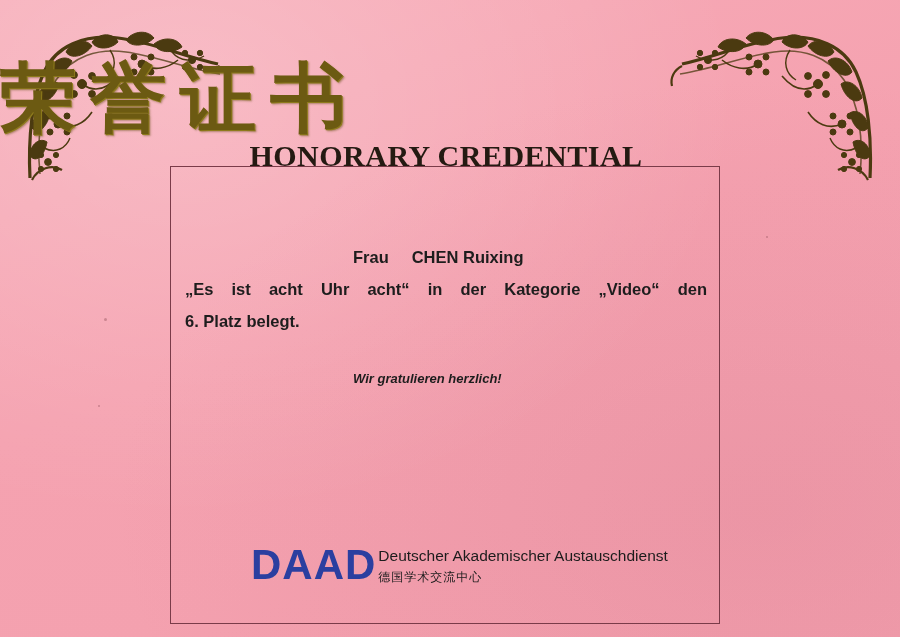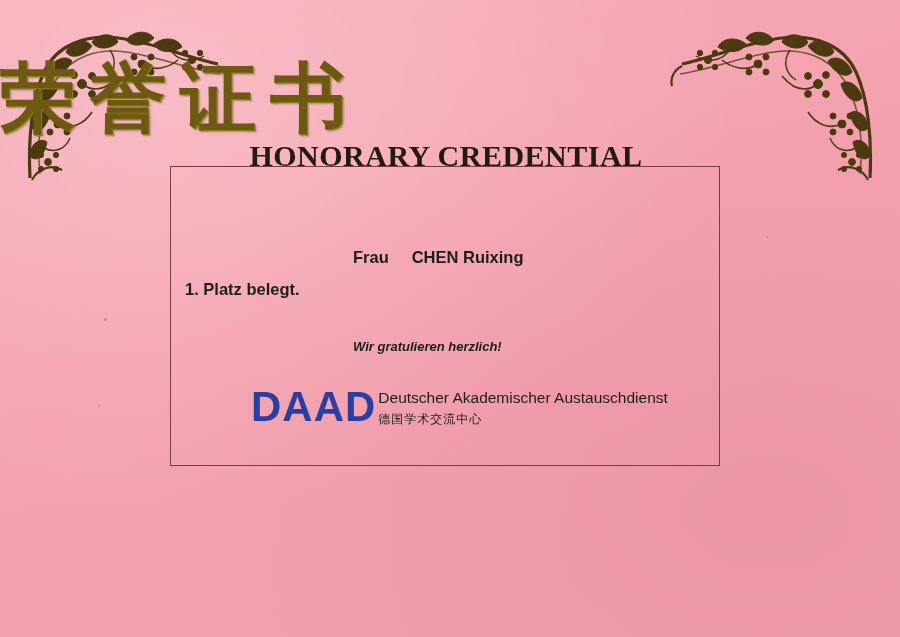--- a/index.html
+++ b/index.html
@@ -52,21 +52,21 @@
       2px 2px 2px rgba(90,72,10,0.45);
     white-space: nowrap;
   }
 
   
   .frame {
     position: absolute;
     left: 170px;
     top: 166px;
     width: 550px;
-    height: 300px;
+    height: 458px;
     border: 1px solid #7a3b49;
     box-sizing: border-box;
   }
 
   .en-title {
     position: absolute;
     left: 0;
     top: -28px;
     width: 550px;
     text-align: center;
@@ -293,21 +293,22 @@
   <div class="frame">
 
     <div class="en-title">HONORARY CREDENTIAL</div>
 
     <div class="body-text">
       <div class="line line-name">
         <span>Frau</span>
         &nbsp;&nbsp;&nbsp;
         <span>CHEN Ruixing</span>
       </div>
-      <div class="line line-last">1. Platz belegt.</div>
+      <div class="line line-j">„Es ist acht Uhr acht“ in der Kategorie „Video“ den</div>
+      <div class="line line-last">6. Platz belegt.</div>
       <div class="congrats">Wir gratulieren herzlich!</div>
     </div>
 
     <div class="logo-row">
       <div class="daad-mark">DAAD</div>
       <div class="daad-text">
         <div class="daad-de">Deutscher Akademischer Austauschdienst</div>
         <div class="daad-cn">德国学术交流中心</div>
       </div>
     </div>

